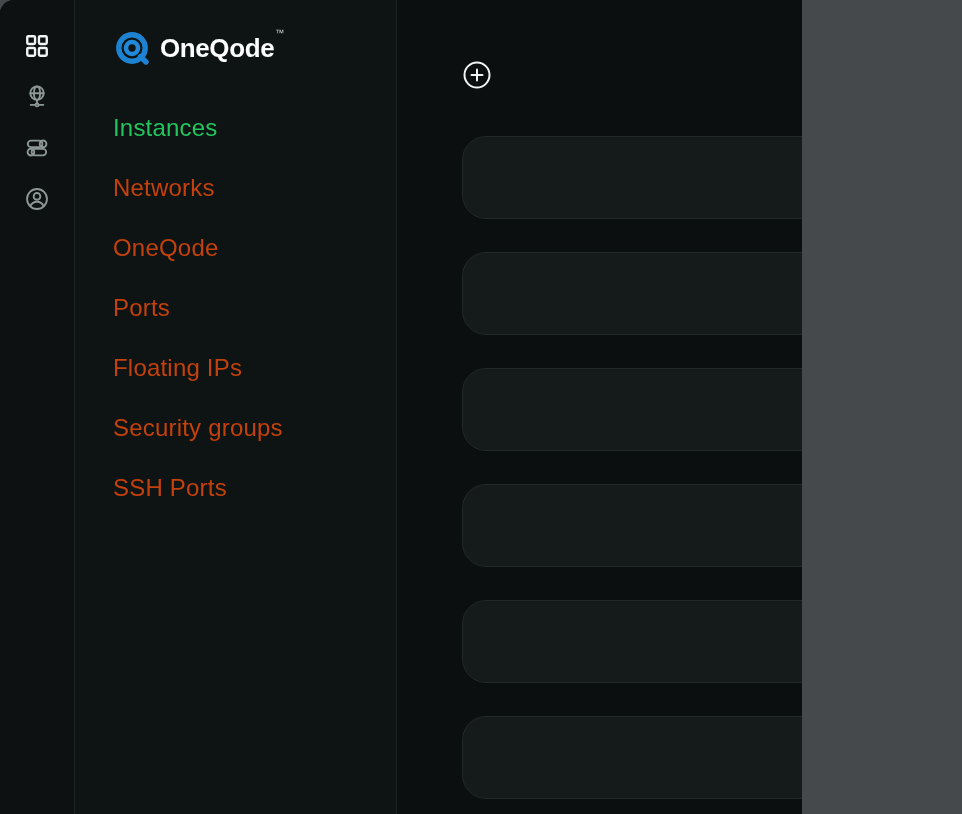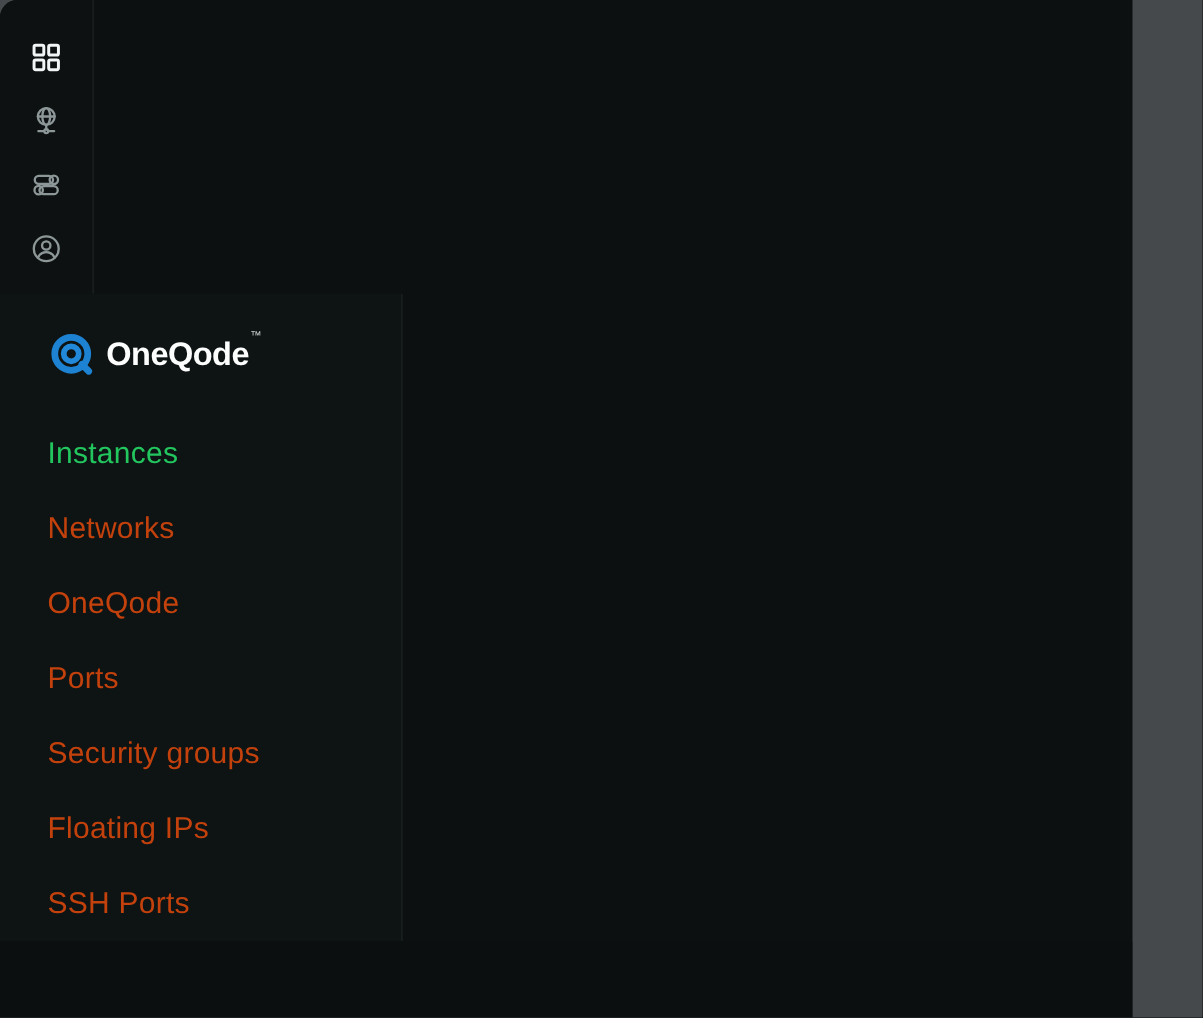--- a/index.html
+++ b/index.html
@@ -4,27 +4,26 @@
 <style>
   * { margin: 0; padding: 0; box-sizing: border-box; }
   html, body { width: 962px; height: 814px; }
   body {
     background: #45494c;
     font-family: "Liberation Sans", sans-serif;
     overflow: hidden;
   }
   .app {
     position: relative;
-    width: 906px;
+    width: 802px;
     height: 814px;
     background: #0c1010;
     border-top-left-radius: 14px;
     overflow: hidden;
     display: flex;
-    flex-direction: column;
   }
 
   
   .rail {
     width: 75px;
     flex: 0 0 75px;
     background: #0d1111;
     border-right: 1px solid #1d2323;
     display: flex;
     flex-direction: column;
@@ -189,22 +188,22 @@
         </svg>
       </span>
       <span class="logo-word"><span>OneQode</span><span class="logo-tm">™</span></span>
     </div>
 
     <ul class="nav">
       <li class="nav-item active">Instances</li>
       <li class="nav-item">Networks</li>
       <li class="nav-item">OneQode</li>
       <li class="nav-item">Ports</li>
+      <li class="nav-item">Floating IPs</li>
       <li class="nav-item">Security groups</li>
-      <li class="nav-item">Floating IPs</li>
       <li class="nav-item">SSH Ports</li>
     </ul>
   </nav>
 
   <main class="main">
     <div class="page-header">
       <span class="plus-wrap">
         <svg width="30" height="30" viewBox="0 0 24 24" fill="none" stroke="currentColor" stroke-width="1.6" stroke-linecap="round">
           <circle cx="12" cy="12" r="10"></circle>
           <line x1="12" y1="7.6" x2="12" y2="16.4"></line>

